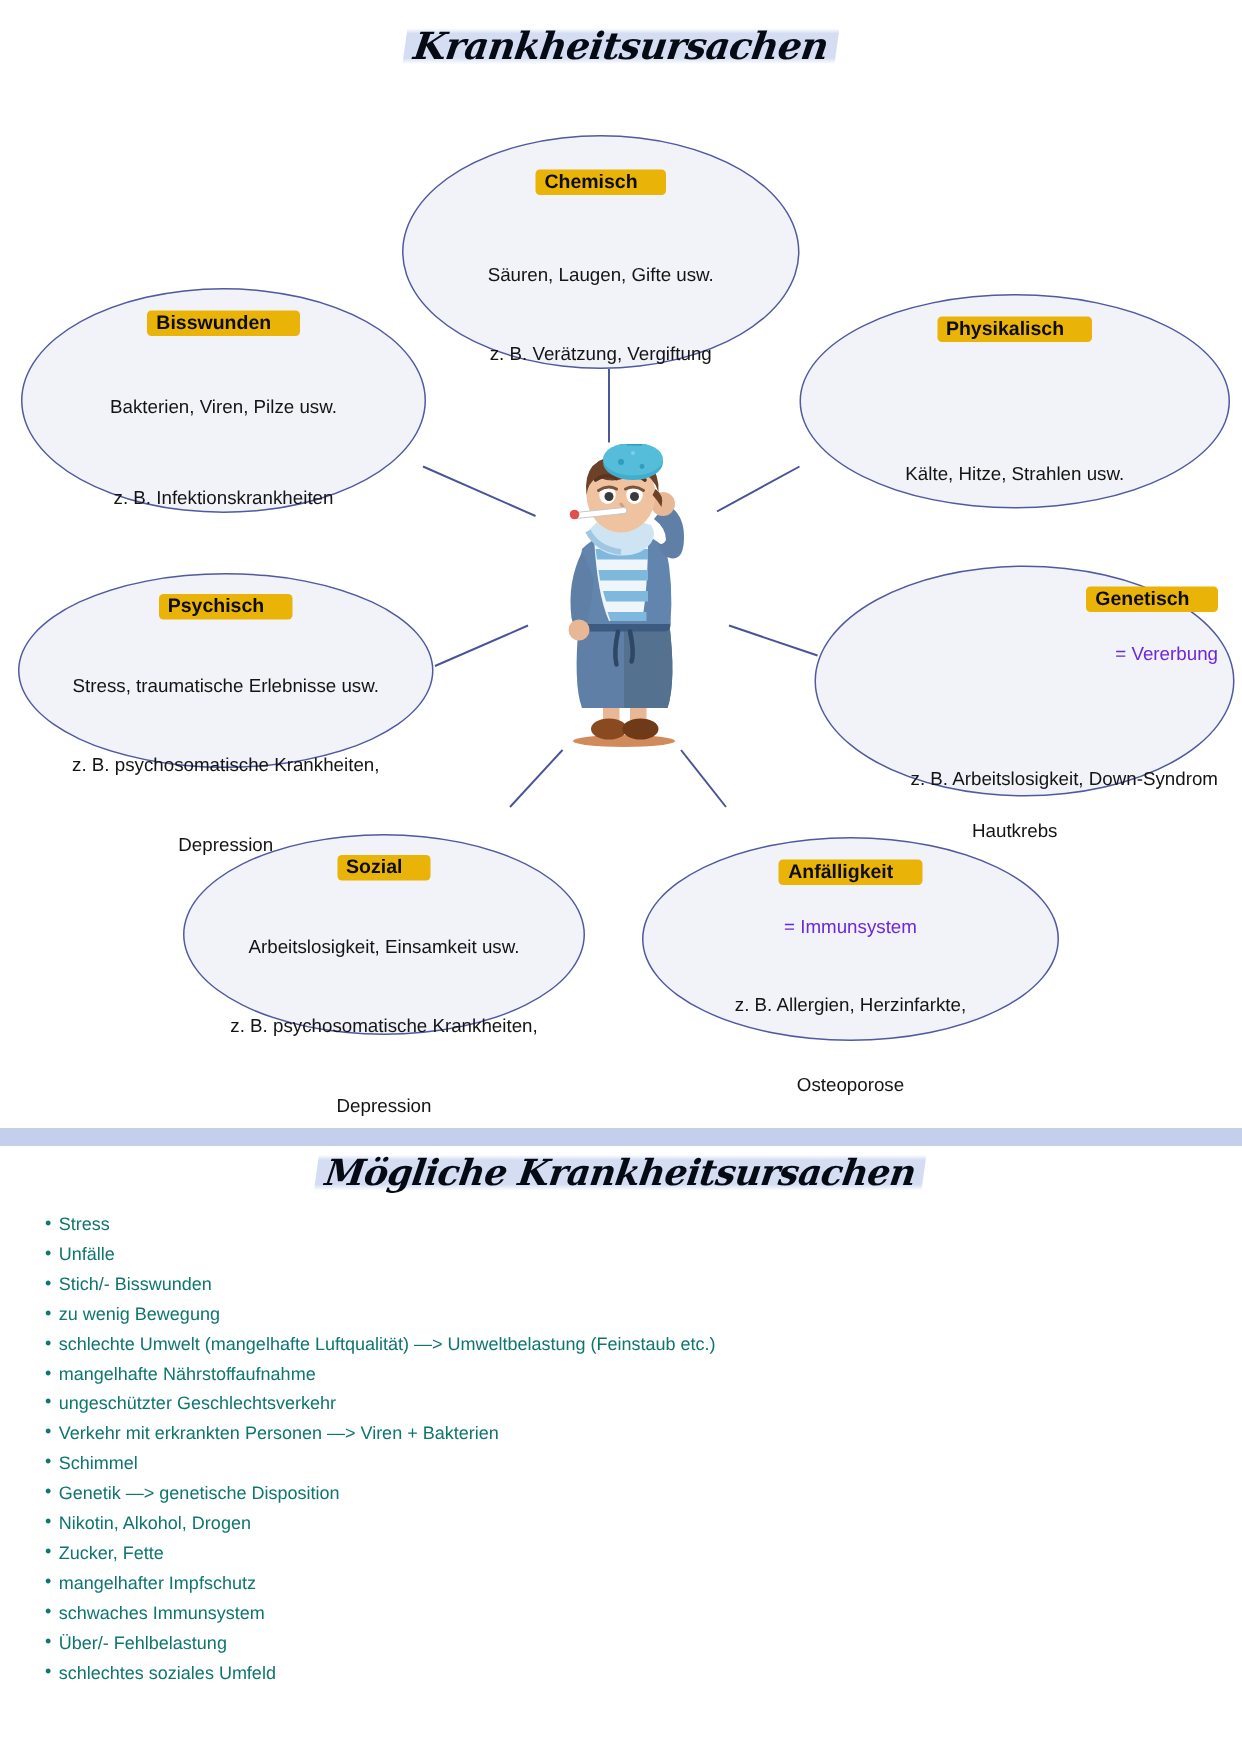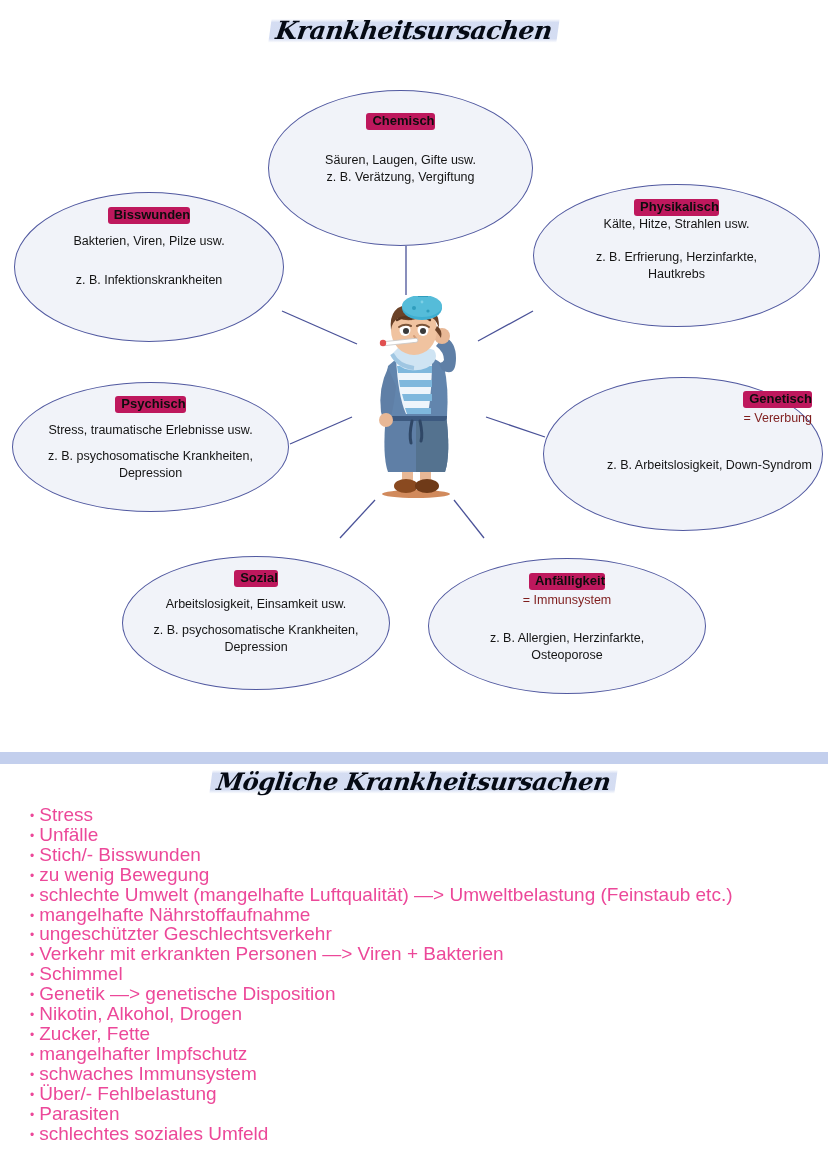--- a/index.html
+++ b/index.html
@@ -78,44 +78,45 @@
     flex-direction: column;
     align-items: center;
     justify-content: flex-start;
     text-align: center;
     padding: 0 10px;
   }
   .node .head {
     font-size: 13px;
     font-weight: 700;
     color: #0d0d0d;
-    background: #be185d;
+    background: #eab308;
     border-radius: 3px;
-    padding: 0px 0 1px 6px;
+    padding: 0px 19px 1px 6px;
     line-height: 16px;
     display: inline-block;
   }
   .node .sub {
     font-size: 12.5px;
     line-height: 16px;
-    color: #7f1d1d;
-    margin-top: 2px;
+    color: #6d28d9;
+    margin-top: 20px;
   }
   .node .body {
     font-size: 12.5px;
     line-height: 17px;
     color: #141414;
+    margin-top: 36px;
   }
   .node .gap-sm { height: 9px; }
   .node .gap-md { height: 16px; }
   .node .gap-lg { height: 22px; }
 
   #node-chemisch     { left: 268px; top:  90px; width: 265px; height: 156px; padding-top: 22px; }
   #node-biologisch   { left:  14px; top: 192px; width: 270px; height: 150px; padding-top: 14px; }
-  #node-physikalisch { left: 533px; top: 184px; width: 287px; height: 143px; padding-top: 14px; }
+  #node-physikalisch { left: 533px; top: 196px; width: 287px; height: 143px; padding-top: 14px; gap: 44px; }
   #node-psychisch    { left:  12px; top: 382px; width: 277px; height: 130px; padding-top: 13px; }
   #node-genetisch    { left: 543px; top: 377px; width: 280px; height: 154px; padding-top: 13px; align-items: flex-end; }
   #node-sozial       { left: 122px; top: 556px; width: 268px; height: 134px; padding-top: 13px; }
   #node-anfaelligkeit{ left: 428px; top: 558px; width: 278px; height: 136px; padding-top: 14px; }
 
   
   #sick-person {
     position: absolute;
     left: 352px;
     top: 296px;
@@ -144,23 +145,23 @@
   }
   #cause-list {
     position: absolute;
     left: 30px;
     top: 42px;
     margin: 0;
     padding: 0;
     list-style: none;
   }
   #cause-list li {
-    font-size: 19px;
+    font-size: 12px;
     line-height: 18.9px;
-    color: #ec4899;
+    color: #0f766e;
     white-space: nowrap;
   }
   #cause-list li::before {
     content: "\2022";
     margin-right: 5px;
     font-size: 12px;
     vertical-align: 1px;
   }
 </style>
 </head>
@@ -323,16 +324,15 @@
       <li>mangelhafte Nährstoffaufnahme</li>
       <li>ungeschützter Geschlechtsverkehr</li>
       <li>Verkehr mit erkrankten Personen —&gt; Viren + Bakterien</li>
       <li>Schimmel</li>
       <li>Genetik —&gt; genetische Disposition</li>
       <li>Nikotin, Alkohol, Drogen</li>
       <li>Zucker, Fette</li>
       <li>mangelhafter Impfschutz</li>
       <li>schwaches Immunsystem</li>
       <li>Über/- Fehlbelastung</li>
-      <li>Parasiten</li>
       <li>schlechtes soziales Umfeld</li>
     </ul>
 </div>
 
 </body></html>

